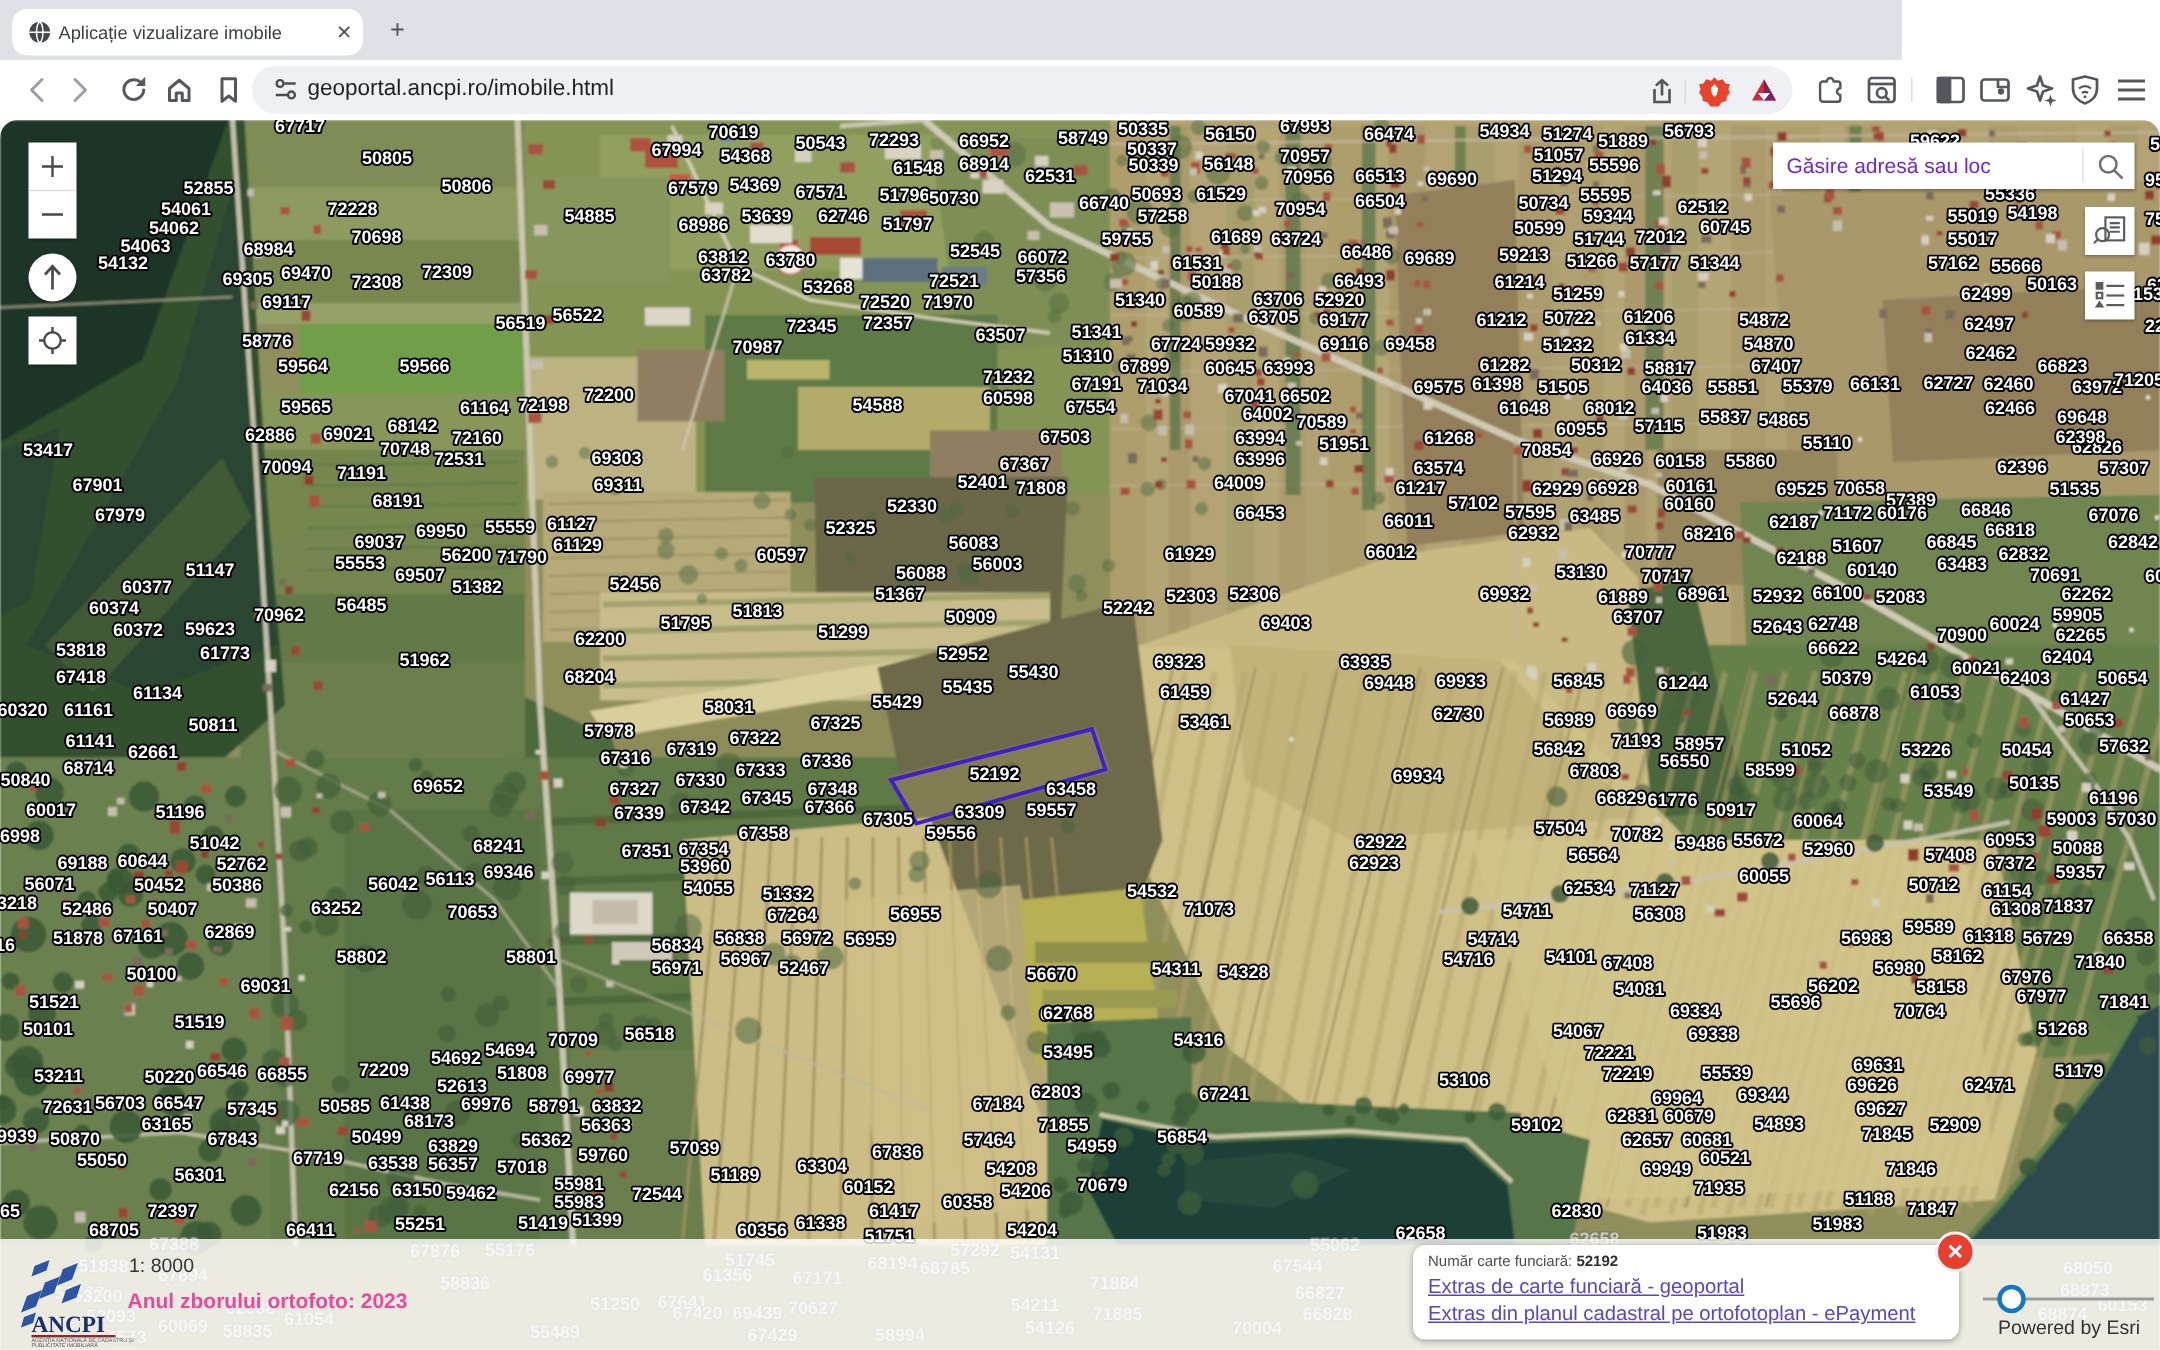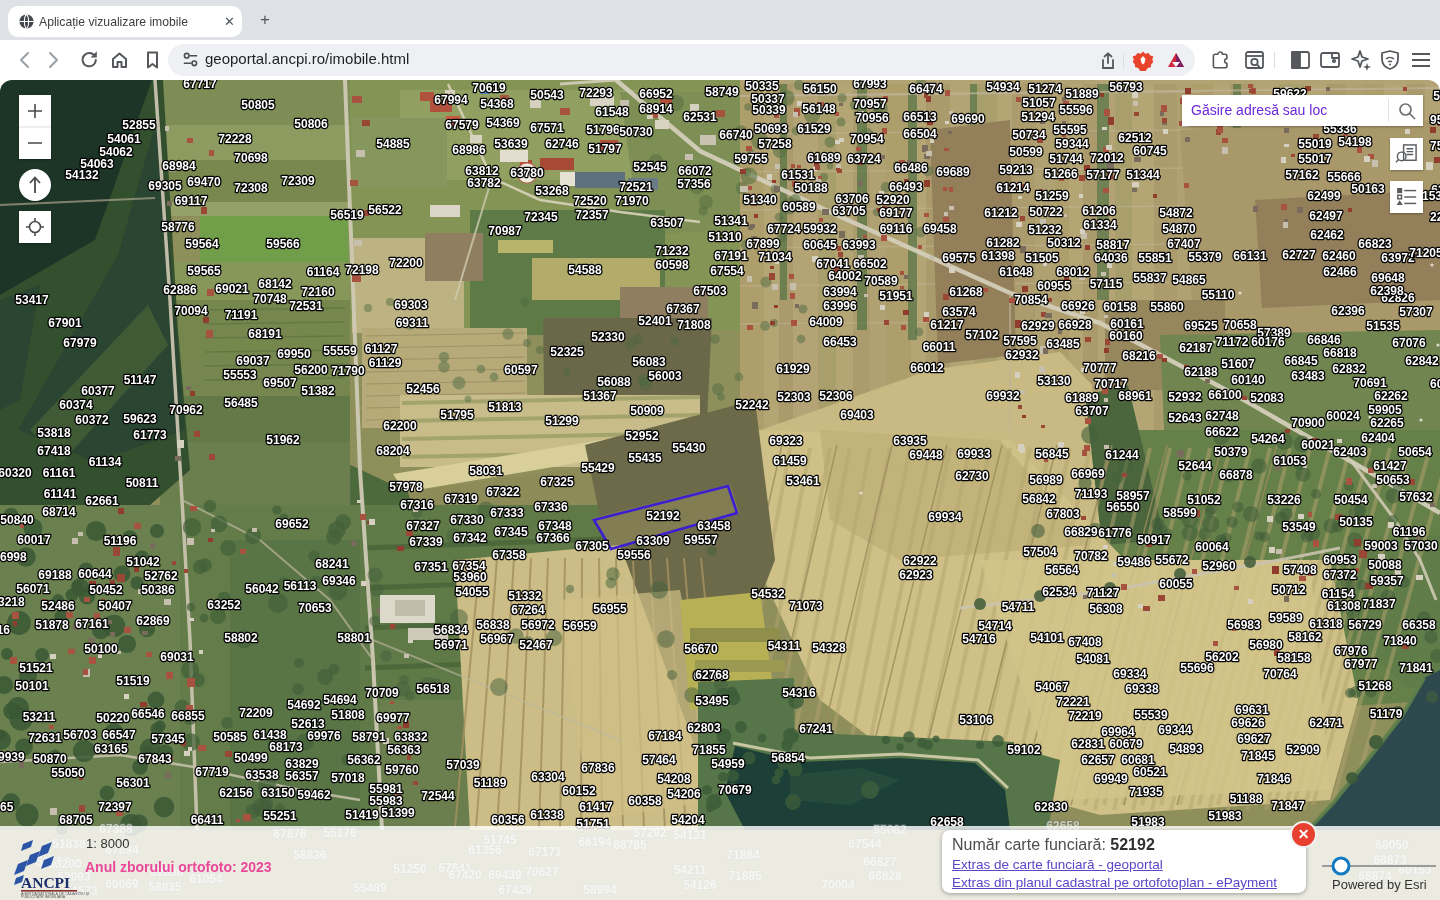--- a/index.html
+++ b/index.html
@@ -1,34 +1,34 @@
 <!DOCTYPE html>
 <html><head><meta charset="utf-8">
 <style>
 *{margin:0;padding:0;box-sizing:border-box}
 html,body{width:1440px;height:900px;overflow:hidden;font-family:"Liberation Sans",sans-serif;background:#fff}
-.tabbar{position:absolute;left:0;top:0;width:1440px;height:40px;background:#dee1e5}
+.tabbar{position:absolute;left:0;top:0;width:1268px;height:40px;background:#dee1e5}
 .tab{position:absolute;left:8px;top:6px;width:234px;height:31px;background:#fff;border-radius:10px}
 .tab .title{position:absolute;left:31px;top:9px;font-size:12.2px;color:#3b3e42;white-space:nowrap}
 .tab .close{position:absolute;left:216px;top:8px;font-size:13px;color:#50555a}
 .newtab{position:absolute;left:255px;top:10px;width:20px;height:20px;color:#52575c;font-size:17px;text-align:center;line-height:20px}
 .toolbar{position:absolute;left:0;top:40px;width:1440px;height:40px;background:#fff}
 .omni{position:absolute;left:168px;top:4px;width:1027px;height:32px;background:#eef0f3;border-radius:16px}
 .url{position:absolute;left:205px;top:10px;font-size:15px;color:#1e2124}
 .mapwrap{position:absolute;left:0;top:80px;width:1440px;height:884px;border-radius:12px 12px 0 0;overflow:hidden}
 .ctl{position:absolute;background:#fff;width:32px;height:32px;box-shadow:0 1px 2px rgba(0,0,0,.3)}
 .botbar{position:absolute;left:0;top:826px;width:1440px;height:74px;background:rgba(255,255,255,.82)}
 .scale1{position:absolute;left:86px;top:836px;font-size:13px;font-weight:normal;color:#323232}
 .scale2{position:absolute;left:85px;top:859px;font-size:14px;font-weight:bold;color:#ec4899}
 .search{position:absolute;left:1182px;top:95px;width:241px;height:31px;background:#fff;box-shadow:0 1px 2px rgba(0,0,0,.3)}
 .search .ph{position:absolute;left:9px;top:7px;font-size:14px;color:#6d28d9}
 .search .sep{position:absolute;left:206px;top:4px;width:1px;height:23px;background:#e3e3e3}
 .sqbtn{position:absolute;left:1390px;width:33px;height:32px;background:#fff;box-shadow:0 1px 2px rgba(0,0,0,.3)}
 .panel{position:absolute;left:942px;top:830px;width:364px;height:63px;background:#fff;border-radius:8px;box-shadow:0 1px 4px rgba(0,0,0,.35);padding:6px 10px}
-.panel .t1{font-size:16px;color:#4d4d4d}
+.panel .t1{font-size:10px;color:#4d4d4d}
 .panel .t1 b{color:#303030}
 .panel a{font-size:13.5px;color:#5a45c9;display:block;margin-top:3px;text-decoration:underline}
 .closex{position:absolute;left:1290px;top:821px;width:27px;height:27px;border-radius:50%;background:#e8402e;border:2px solid #f2f2f2;color:#fff;text-align:center;line-height:23px;font-size:14px;font-weight:bold}
 .esri{position:absolute;left:1332px;top:877px;font-size:13px;color:#323232}
 </style></head>
 <body>
 <div class="tabbar">
  <div class="tab">
   <svg style="position:absolute;left:11px;top:8px" width="15" height="15" viewBox="0 0 16 16">
         <circle cx="8" cy="8" r="7.5" fill="#44474c"></circle>

